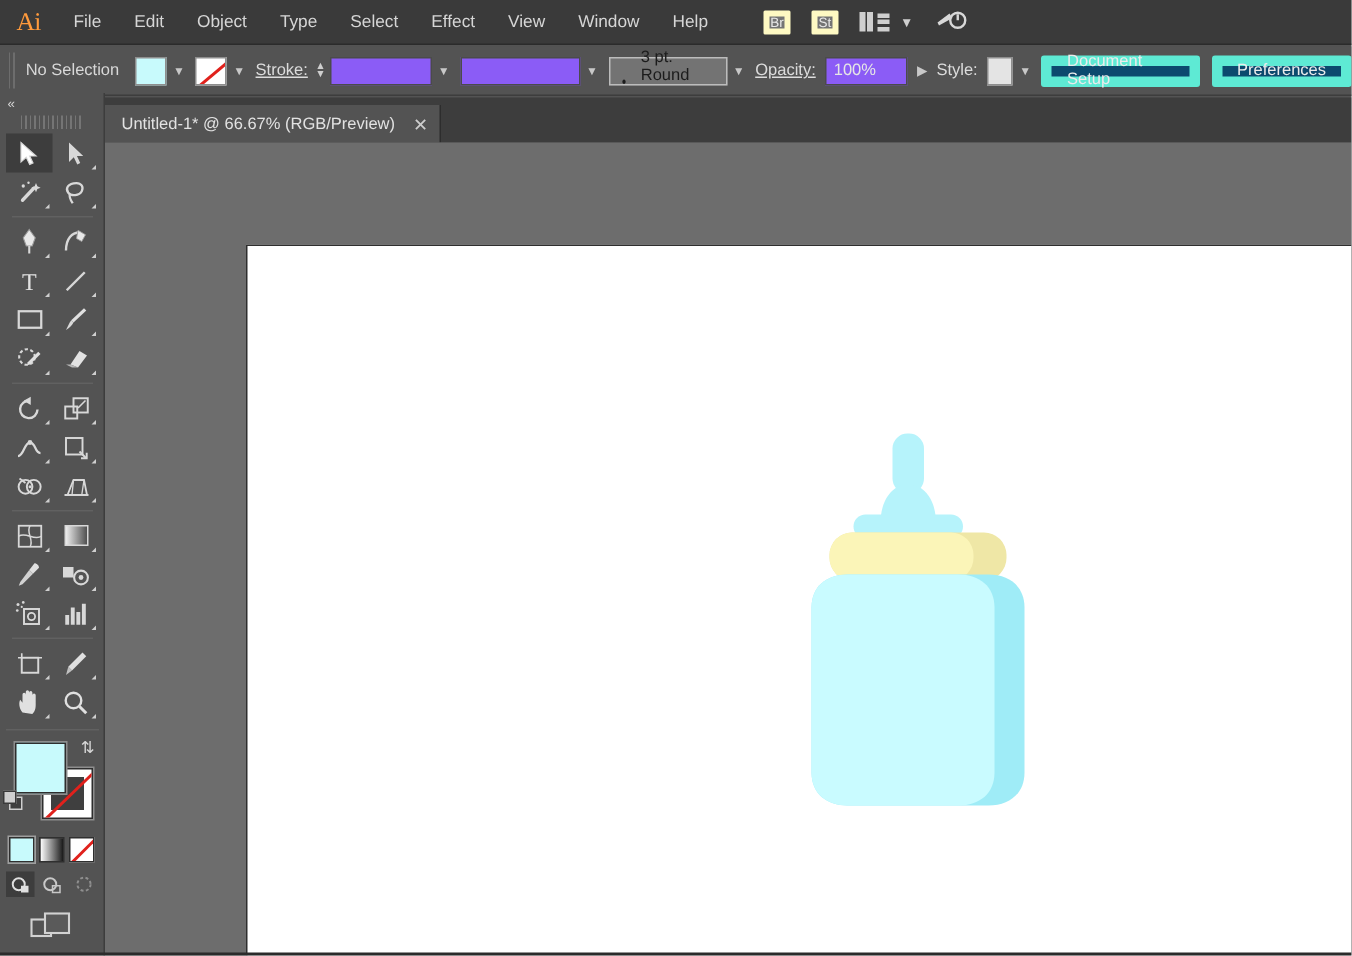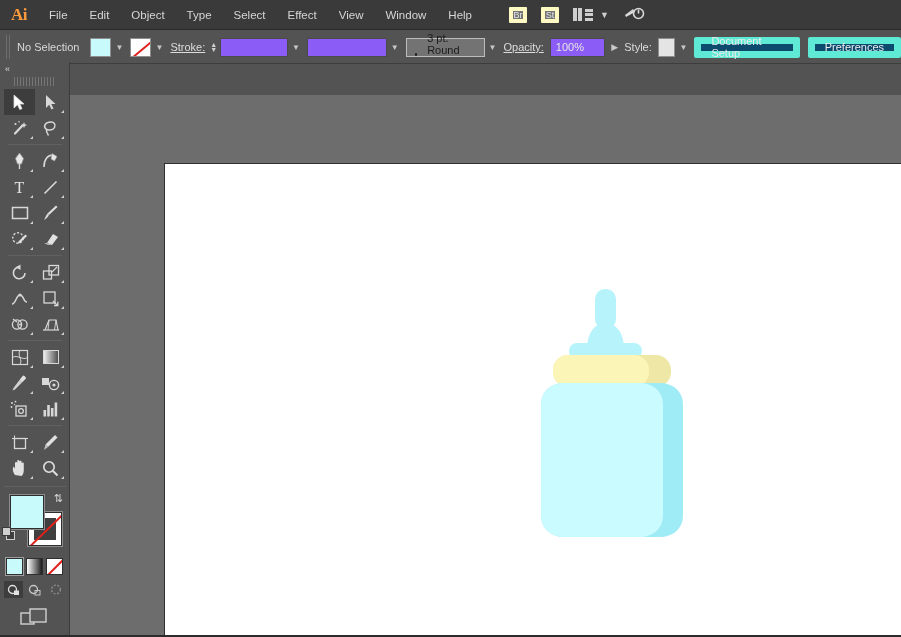--- a/index.html
+++ b/index.html
@@ -16,21 +16,21 @@
   
   .menubar {
     position:absolute; left:0; top:0; width:901px; height:30px;
     background:#3a3a3a;
     display:flex; align-items:center;
     border-bottom:1px solid #2b2b2b;
   }
   .ai-logo {
     width:38px; height:30px;
     display:flex; align-items:center; justify-content:center;
-    color:#ff9a3c; font-weight:bold; font-size:17px;
+    color:#ff9a3c; font-weight:normal; font-size:17px;
     font-family:"Liberation Serif", serif;
     letter-spacing:-0.5px;
   }
   .menu-item {
     padding:0 11px; height:30px; line-height:30px;
     font-size:11.5px; color:#d6d6d6; cursor:default;
   }
   .mb-right { display:flex; align-items:center; margin-left:26px; gap:14px; }
   .sq-btn {
     width:18px; height:16px; border:4px solid #fef9c3;
@@ -252,20 +252,26 @@
     <span class="arrow-r">▶</span>
 
     <span class="lbl">Style:</span>
     <div class="style-sw" style="margin-left:6px"></div>
     <span class="dd">▼</span>
 
     <div class="btn">Document Setup</div>
     <div class="btn" style="margin-left:8px">Preferences</div>
   </div>
 
+  <div class="tabbar">
+    <div class="doc-tab">
+      <span>Untitled-1* @ 66.67% (RGB/Preview)</span>
+      <span class="tab-close">✕</span>
+    </div>
+  </div>
 
   <div class="toolpanel">
     <div class="tp-head">
       <span class="dchev">«</span>
     </div>
     <div class="tp-grip"></div>
 
     <div class="tools">
       <div class="tool active">
         <svg width="15" height="17" viewBox="0 0 15 17">

